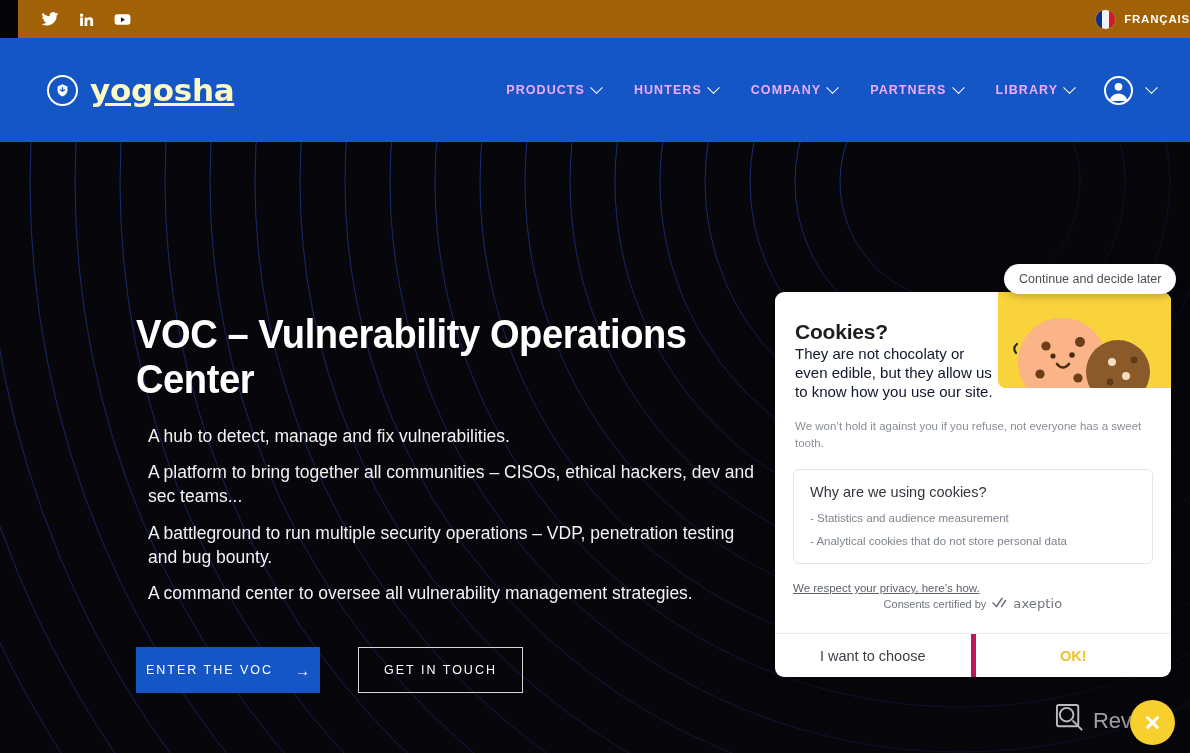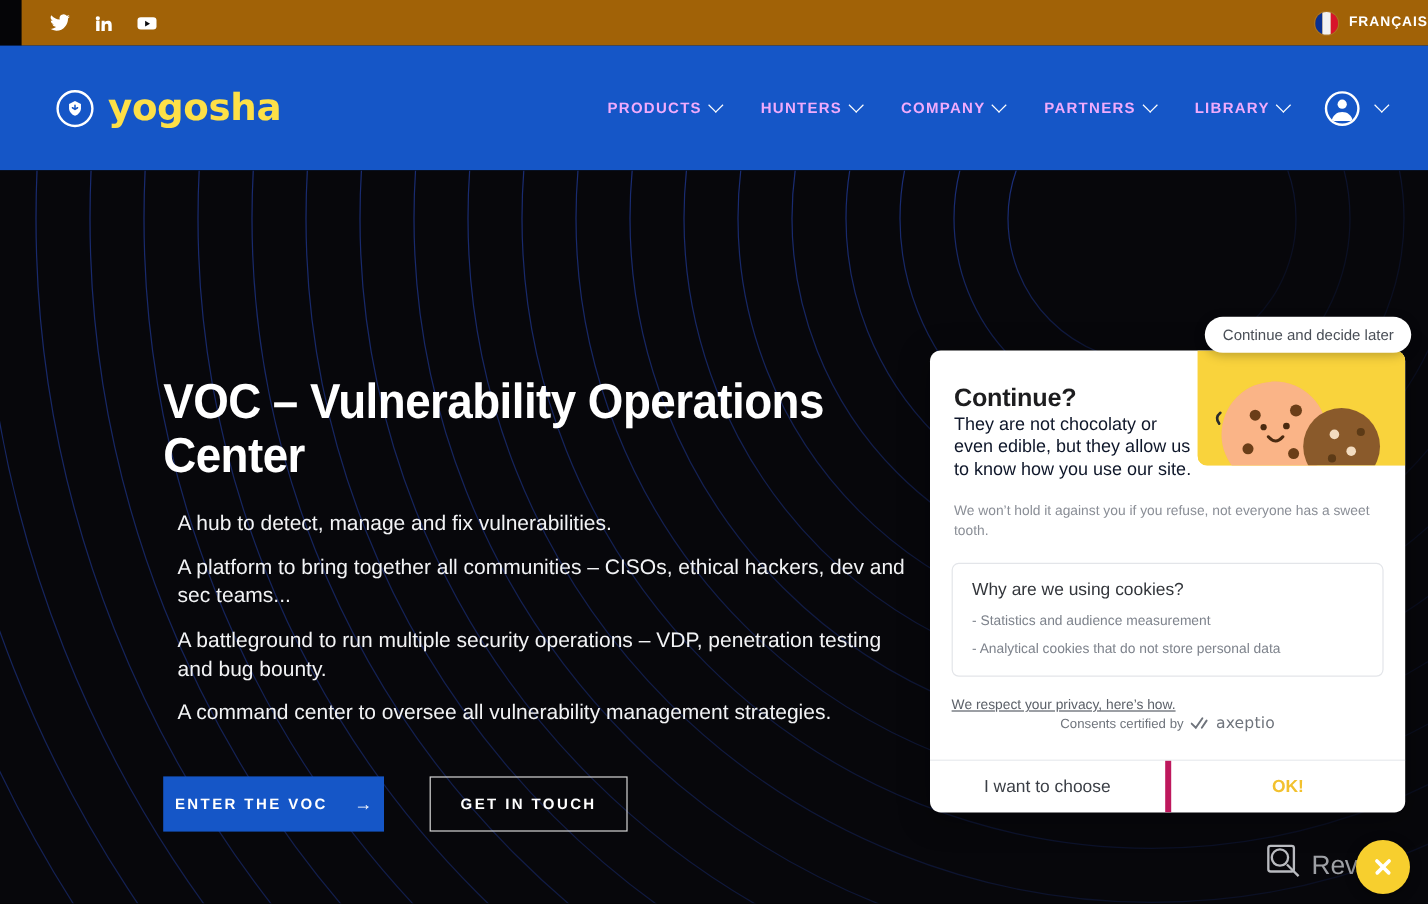--- a/index.html
+++ b/index.html
@@ -51,23 +51,24 @@
   .brand {
     display: flex; align-items: center; gap: 12px;
     margin-left: 47px; cursor: pointer;
   }
   .brand-mark {
     width: 31px; height: 31px; border-radius: 50%;
     border: 2.4px solid #fff;
     display: flex; align-items: center; justify-content: center;
   }
   .brand-name {
-    color: #fde047; font-size: 31px; font-weight: 700;
+    color: #fef9c3; font-size: 31px; font-weight: 700;
     letter-spacing: -.01em; line-height: 1;
     font-family: "DejaVu Sans", sans-serif;
+    text-decoration: underline;
   }
   .nav-items {
     display: flex; align-items: center;
     margin-left: 272px; gap: 33px;
   }
   .nav-item {
     display: flex; align-items: center; gap: 7px;
     color: #f0abfc; font-size: 12.5px; font-weight: 700;
     letter-spacing: .085em; cursor: pointer; white-space: nowrap;
   }
@@ -117,21 +118,21 @@
     width: 640px;
   }
   .hero-body p { margin: 12px; }
   .hero-cta {
     margin-top: 42px;
     display: flex; align-items: center; gap: 38px;
   }
   .btn {
     height: 46px;
     display: flex; align-items: center; justify-content: center;
-    font-size: 12.5px; font-weight: 700;
+    font-size: 12.5px; font-weight: 400;
     letter-spacing: .16em;
     cursor: pointer; user-select: none;
   }
   .btn-primary {
     background: #1556c7; color: #fff;
     width: 184px; gap: 22px;
   }
   .btn-primary .arrow { font-size: 15px; letter-spacing: 0; }
   .btn-outline {
     background: transparent; color: #fff;
@@ -401,21 +402,21 @@
       <circle cx="42" cy="82" r="4.6" fill="#6b3e18"></circle>
       <circle cx="80" cy="86" r="4.6" fill="#6b3e18"></circle>
       <circle cx="55" cy="64" r="2.6" fill="#4a2a10"></circle>
       <circle cx="74" cy="63" r="2.8" fill="#4a2a10"></circle>
       <path d="M59 72 q6 7 12 0" stroke="#4a2a10" stroke-width="2.6" fill="none" stroke-linecap="round"></path>
       <path d="M19 52 q-5 4 -1 9" stroke="#2b2b2b" stroke-width="2.2" fill="none" stroke-linecap="round"></path>
     </svg>
   </div>
 
   <div class="cookie-head">
-    <div class="cookie-title">Continue?</div>
+    <div class="cookie-title">Cookies?</div>
     <div class="cookie-sub">They are not chocolaty or even edible, but they allow us to know how you use our site.</div>
   </div>
 
   <div class="cookie-note">We won’t hold it against you if you refuse, not everyone has a sweet tooth.</div>
 
   <div class="cookie-box">
     <div class="cookie-box-title">Why are we using cookies?</div>
     <div class="cookie-box-item">- Statistics and audience measurement</div>
     <div class="cookie-box-item">- Analytical cookies that do not store personal data</div>
   </div>

